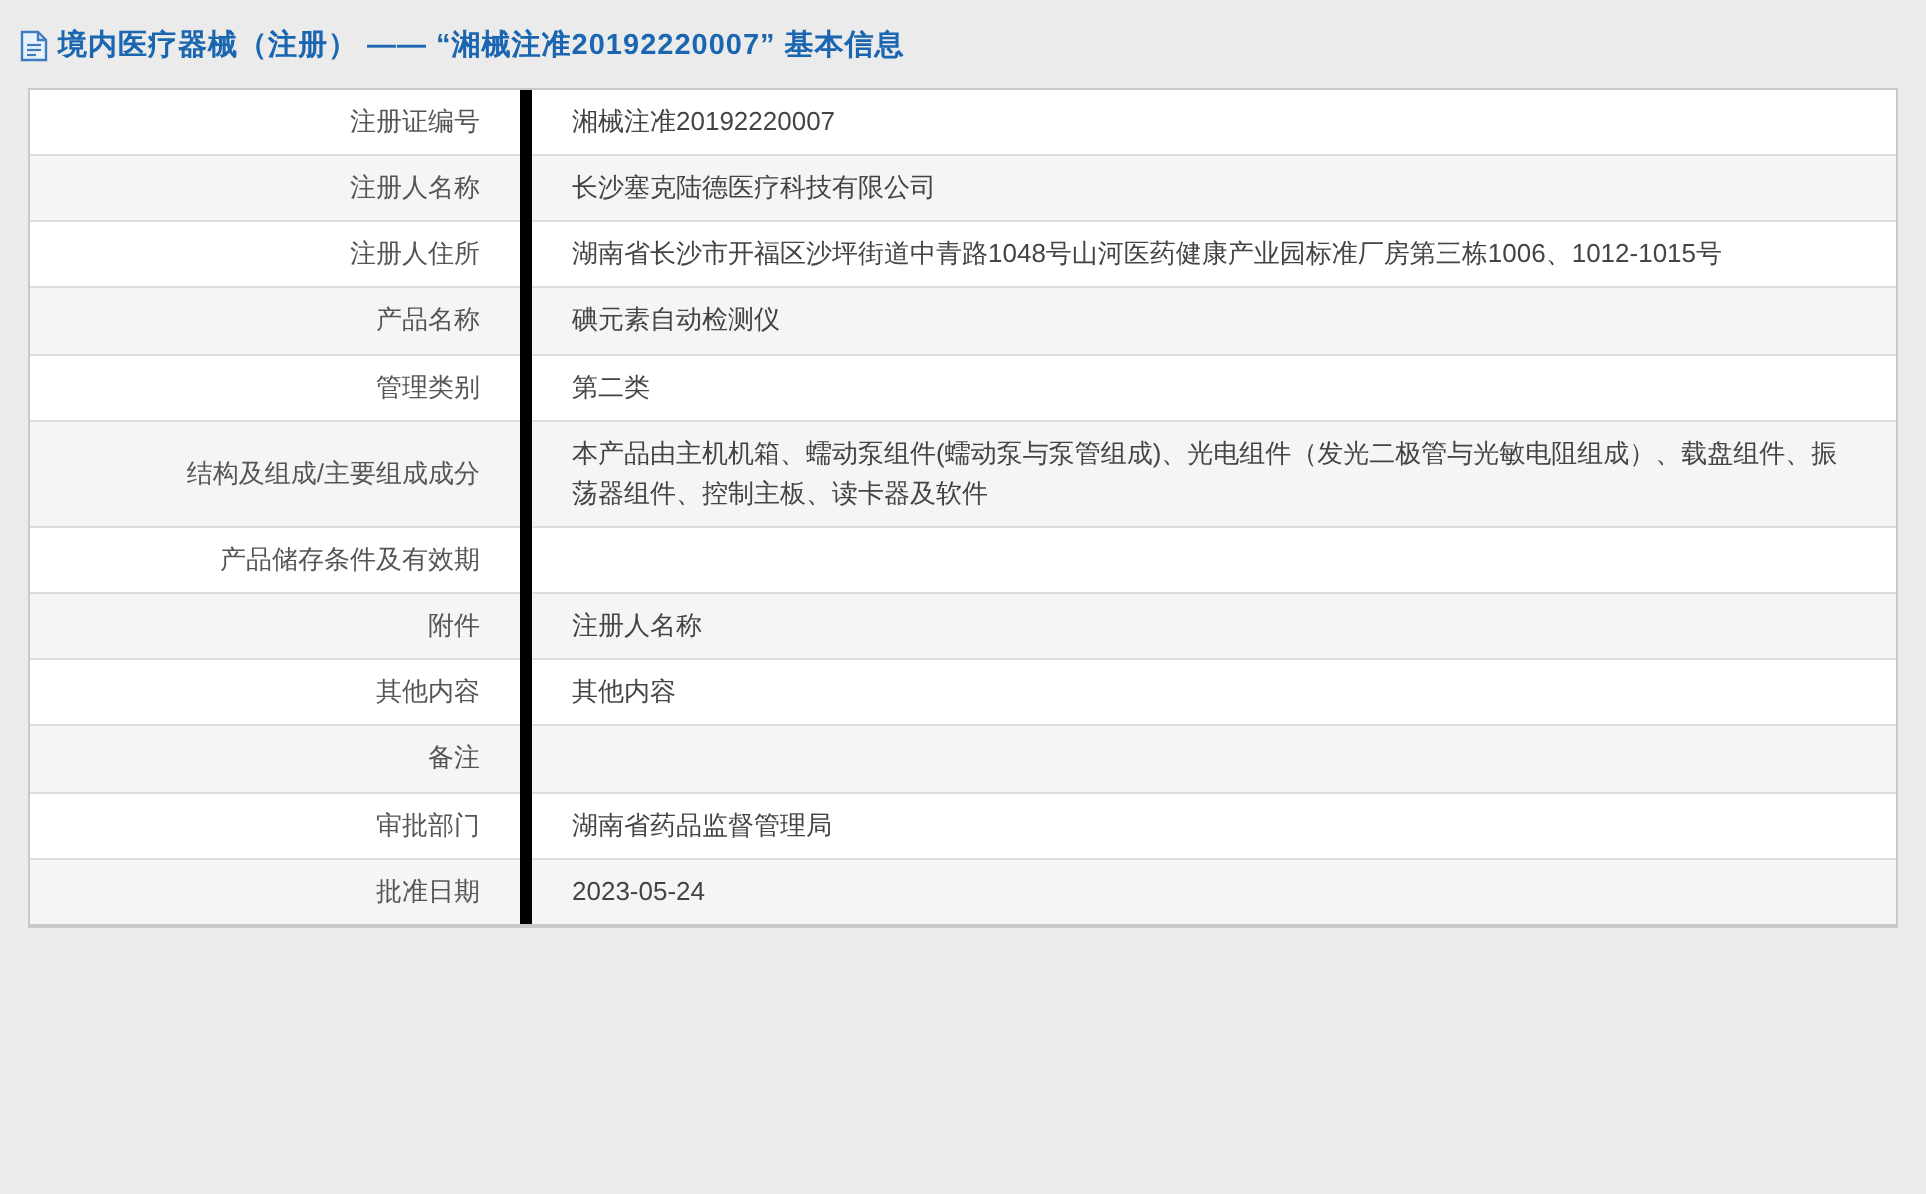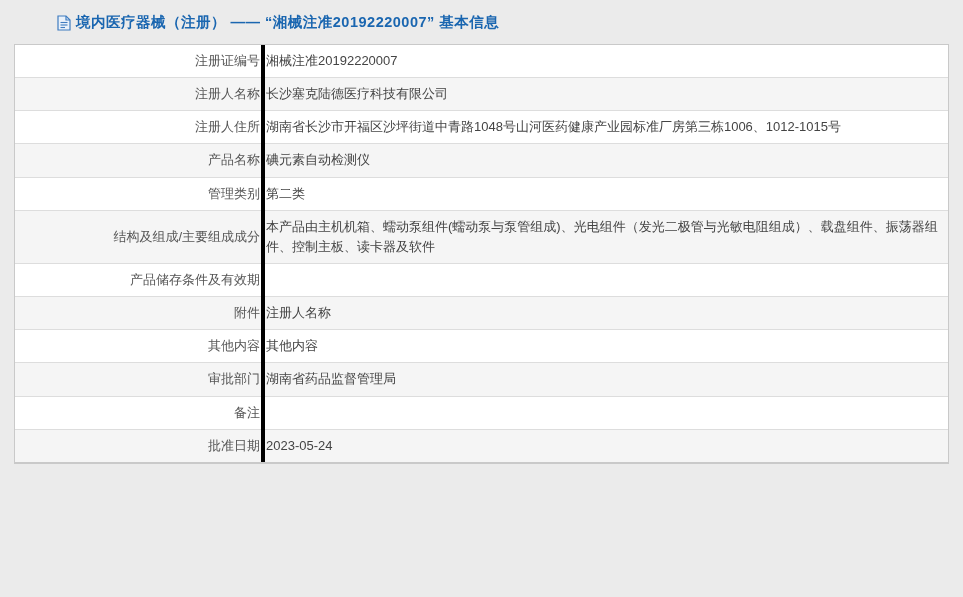--- a/index.html
+++ b/index.html
@@ -7,21 +7,20 @@
     width: 963px; height: 597px;
     background: #ebebeb;
     font-family: "Liberation Sans", sans-serif;
     overflow: hidden;
   }
   .page-header {
     display: flex;
     align-items: center;
     gap: 5px;
     padding: 13px 12px 10px 10px;
-    margin-left: 47px;
   }
   .page-header .doc-icon {
     width: 14px; height: 16px;
     display: inline-block;
     flex: 0 0 auto;
   }
   .page-title {
     color: #1a66b0;
     font-size: 14.5px;
     font-weight: bold;
@@ -37,36 +36,36 @@
   }
   table.info-table {
     width: 100%;
     border-collapse: collapse;
     table-layout: fixed;
     font-size: 13px;
     color: #444444;
   }
   table.info-table td {
     border-top: 1px solid #dddddd;
-    padding: 6px 1px;
+    padding: 6px 20px;
     line-height: 1.55;
     vertical-align: middle;
     word-break: break-all;
   }
   table.info-table tr:first-child td { border-top: none; }
   table.info-table tr:nth-child(even) td { background: #f5f5f5; }
   td.label-cell {
     width: 248px;
     text-align: right;
     color: #555555;
     white-space: nowrap;
     overflow: hidden;
   }
   td.value-cell {
-    border-left: 4px solid #000000;
+    border-left: 6px solid #000000;
   }
 </style>
 </head>
 <body>
 
 <div class="page-header">
   <svg class="doc-icon" viewBox="0 0 14 16">
     <path d="M1 1 h8 l4 4 v10 h-12 z" fill="#e9f1fa" stroke="#3f7cc0" stroke-width="1.2"></path>
     <path d="M9 1 v4 h4" fill="none" stroke="#3f7cc0" stroke-width="1.2"></path>
     <line x1="3.5" y1="7.5" x2="10.5" y2="7.5" stroke="#3f7cc0" stroke-width="1.1"></line>
@@ -109,26 +108,26 @@
       </tr>
       <tr>
         <td class="label-cell">附件</td>
         <td class="value-cell">注册人名称</td>
       </tr>
       <tr>
         <td class="label-cell">其他内容</td>
         <td class="value-cell">其他内容</td>
       </tr>
       <tr>
+        <td class="label-cell">备注</td>
+        <td class="value-cell"></td>
+      </tr>
+      <tr>
         <td class="label-cell">审批部门</td>
         <td class="value-cell">湖南省药品监督管理局</td>
-      </tr>
-      <tr>
-        <td class="label-cell">备注</td>
-        <td class="value-cell"></td>
       </tr>
       <tr>
         <td class="label-cell">批准日期</td>
         <td class="value-cell">2023-05-24</td>
       </tr>
 
     </tbody>
   </table>
 </div>
 

